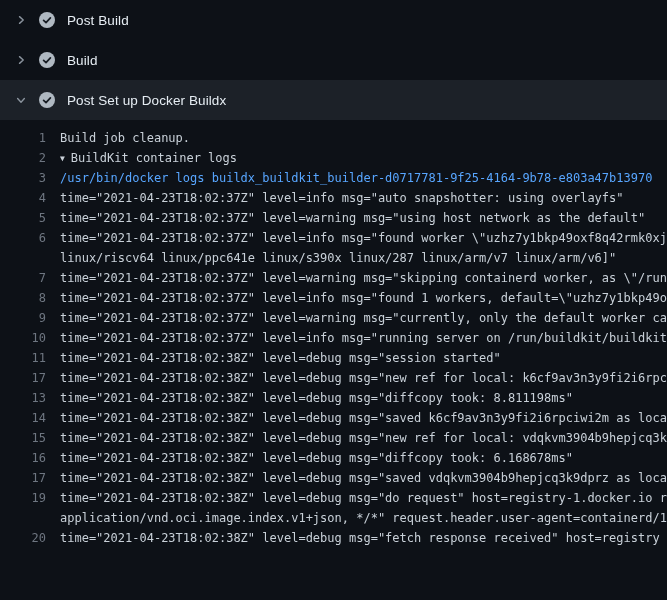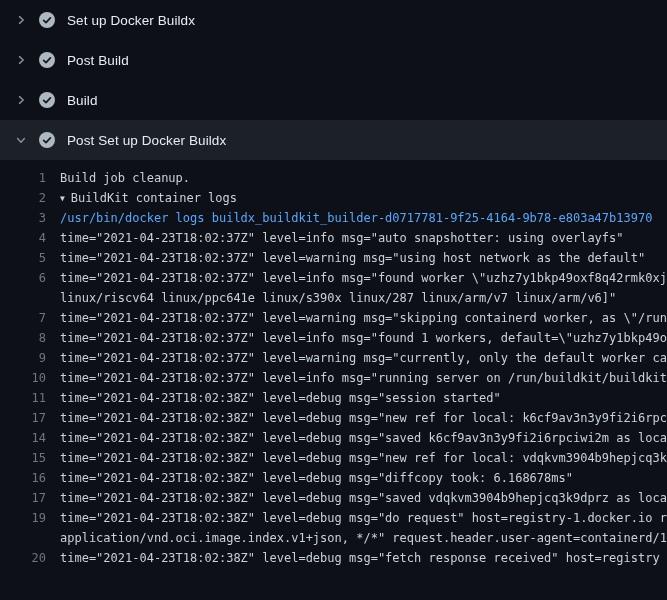--- a/index.html
+++ b/index.html
@@ -64,77 +64,63 @@
   .kind-group .text{color:var(--log-text);}
   .tri{
     display:inline-block;font-size:8px;vertical-align:1px;
     margin-right:6px;color:var(--log-text);cursor:pointer;
   }
 </style>
 </head>
 <body>
 
 <div class="steps">
+
   <div class="step">
     <span class="chev">
       <svg width="12" height="12" viewBox="0 0 16 16">
         <path d="M6 3.5 L11 8 L6 12.5" fill="none" stroke="#8b949e" stroke-width="1.8" stroke-linecap="round" stroke-linejoin="round"></path>
       </svg>
     </span>
     <span class="check">
       <svg width="16" height="16" viewBox="0 0 16 16">
         <circle cx="8" cy="8" r="8" fill="#afb8c1"></circle>
         <path d="M4.6 8.3 L7 10.6 L11.4 5.9" fill="none" stroke="#161b22" stroke-width="1.7" stroke-linecap="round" stroke-linejoin="round"></path>
       </svg>
     </span>
-    <span class="step-label">Set up Docker Buildx</span>
+    <span class="step-label">Post Build</span>
   </div>
 
   <div class="step">
     <span class="chev">
       <svg width="12" height="12" viewBox="0 0 16 16">
         <path d="M6 3.5 L11 8 L6 12.5" fill="none" stroke="#8b949e" stroke-width="1.8" stroke-linecap="round" stroke-linejoin="round"></path>
       </svg>
     </span>
     <span class="check">
       <svg width="16" height="16" viewBox="0 0 16 16">
         <circle cx="8" cy="8" r="8" fill="#afb8c1"></circle>
         <path d="M4.6 8.3 L7 10.6 L11.4 5.9" fill="none" stroke="#161b22" stroke-width="1.7" stroke-linecap="round" stroke-linejoin="round"></path>
       </svg>
     </span>
-    <span class="step-label">Post Build</span>
-  </div>
-
-  <div class="step">
+    <span class="step-label">Build</span>
+  </div>
+
+  <div class="step expanded">
     <span class="chev">
       <svg width="12" height="12" viewBox="0 0 16 16">
         <path d="M6 3.5 L11 8 L6 12.5" fill="none" stroke="#8b949e" stroke-width="1.8" stroke-linecap="round" stroke-linejoin="round"></path>
       </svg>
     </span>
     <span class="check">
       <svg width="16" height="16" viewBox="0 0 16 16">
         <circle cx="8" cy="8" r="8" fill="#afb8c1"></circle>
         <path d="M4.6 8.3 L7 10.6 L11.4 5.9" fill="none" stroke="#161b22" stroke-width="1.7" stroke-linecap="round" stroke-linejoin="round"></path>
       </svg>
     </span>
-    <span class="step-label">Build</span>
-  </div>
-
-  <div class="step expanded">
-    <span class="chev">
-      <svg width="12" height="12" viewBox="0 0 16 16">
-        <path d="M6 3.5 L11 8 L6 12.5" fill="none" stroke="#8b949e" stroke-width="1.8" stroke-linecap="round" stroke-linejoin="round"></path>
-      </svg>
-    </span>
-    <span class="check">
-      <svg width="16" height="16" viewBox="0 0 16 16">
-        <circle cx="8" cy="8" r="8" fill="#afb8c1"></circle>
-        <path d="M4.6 8.3 L7 10.6 L11.4 5.9" fill="none" stroke="#161b22" stroke-width="1.7" stroke-linecap="round" stroke-linejoin="round"></path>
-      </svg>
-    </span>
     <span class="step-label">Post Set up Docker Buildx</span>
   </div>
 </div>
 <div class="log">
   <div class="log-row kind-plain">
     <span class="num">1</span>
     <span class="text">Build job cleanup.</span>
   </div>
 
   <div class="log-row kind-group">
@@ -190,20 +176,24 @@
   <div class="log-row kind-plain">
     <span class="num">11</span>
     <span class="text">time="2021-04-23T18:02:38Z" level=debug msg="session started"</span>
   </div>
 
   <div class="log-row kind-plain">
     <span class="num">17</span>
     <span class="text">time="2021-04-23T18:02:38Z" level=debug msg="new ref for local: k6cf9av3n3y9fi2i6rpc</span>
   </div>
 
+  <div class="log-row kind-plain">
+    <span class="num">13</span>
+    <span class="text">time="2021-04-23T18:02:38Z" level=debug msg="diffcopy took: 8.811198ms"</span>
+  </div>
 
   <div class="log-row kind-plain">
     <span class="num">14</span>
     <span class="text">time="2021-04-23T18:02:38Z" level=debug msg="saved k6cf9av3n3y9fi2i6rpciwi2m as loca</span>
   </div>
 
   <div class="log-row kind-plain">
     <span class="num">15</span>
     <span class="text">time="2021-04-23T18:02:38Z" level=debug msg="new ref for local: vdqkvm3904b9hepjcq3k</span>
   </div>

